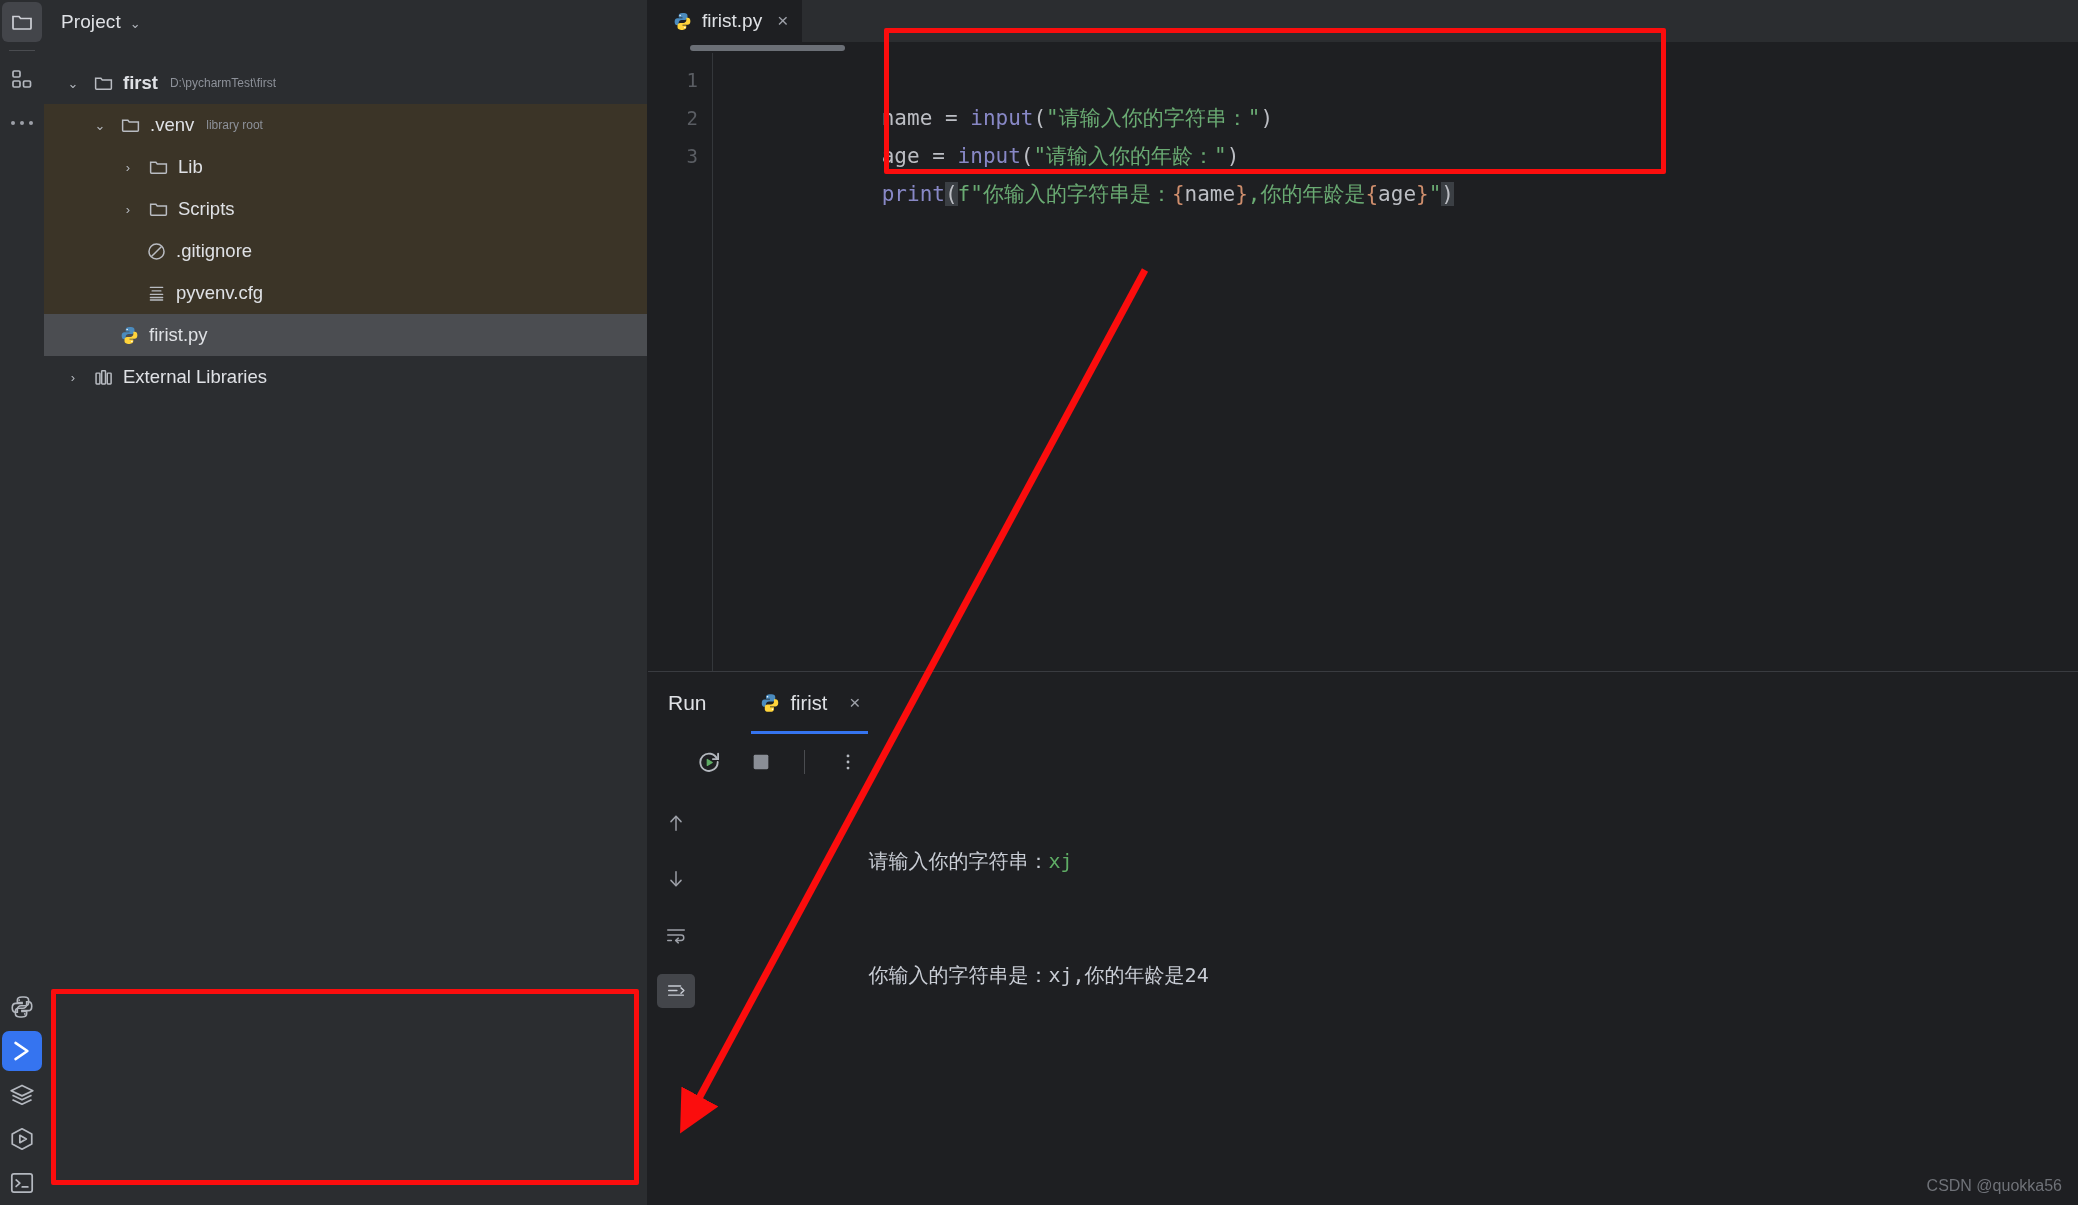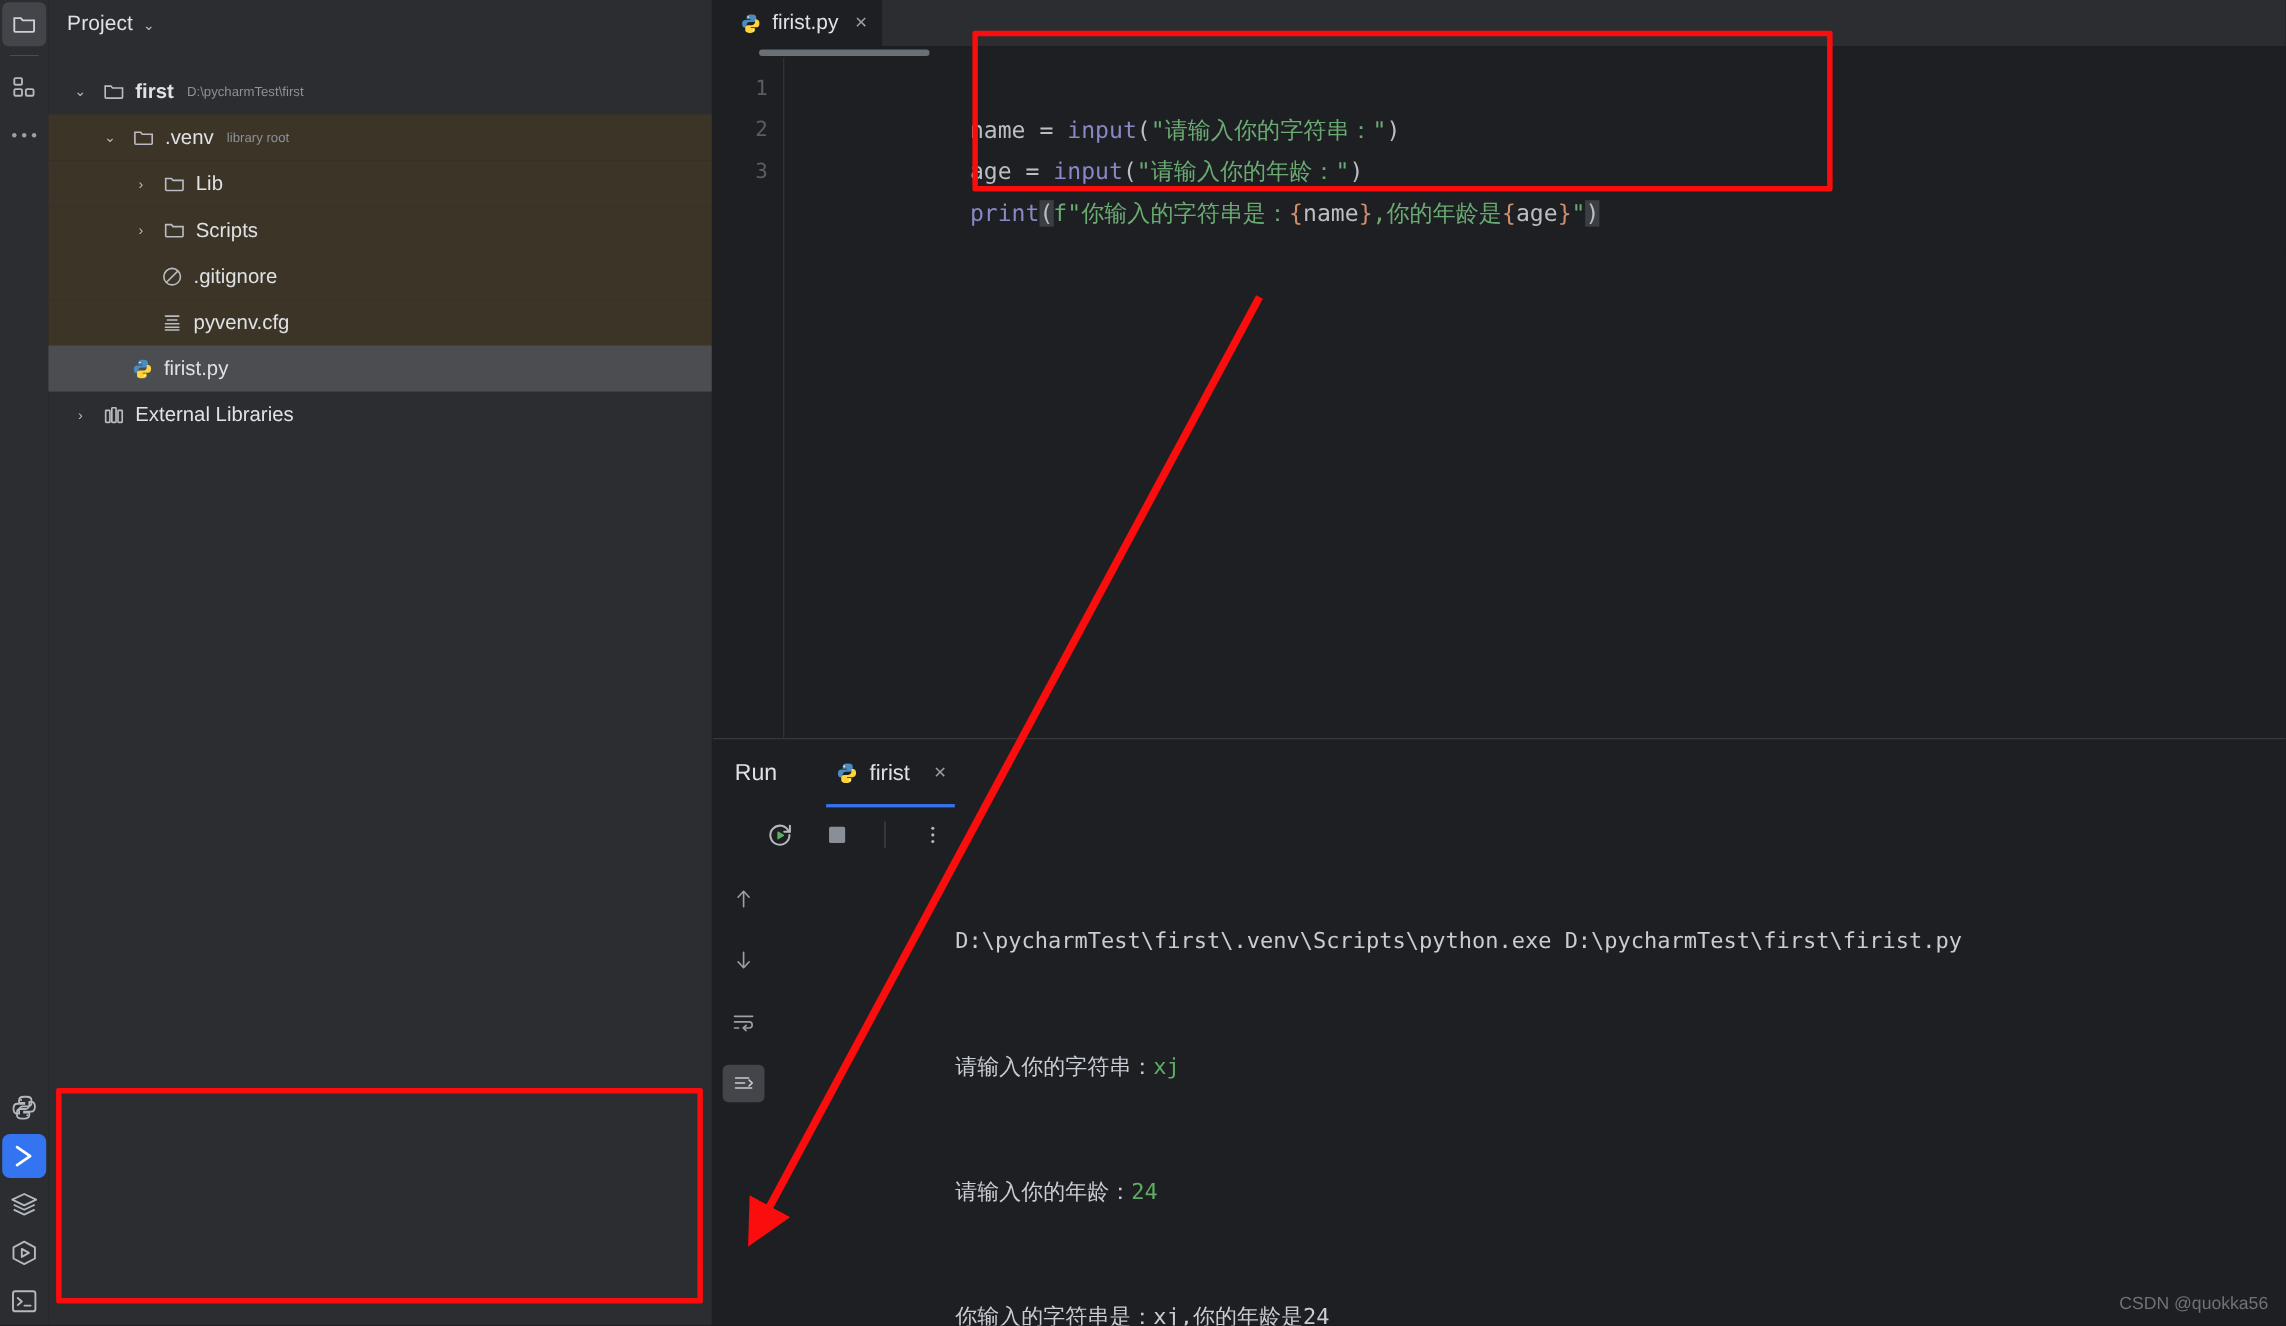--- a/index.html
+++ b/index.html
@@ -452,27 +452,21 @@
               <path d="M4 6.5h13"></path>
                 <path d="M4 11.5h9"></path>
                 <path d="M4 16.5h16"></path>
               <path d="M17.5 8.6 20.6 11.5 17.5 14.4"></path>
             </svg>
           </span>
         </div>
 
         <div class="console">
           <div class="out-line">
-            <span class="c-white">D:\pycharmTest\first\.venv\Scripts\python.exe D:\pycharmTest\first\firist.py</span>
-          </div>
-          <div class="out-line">
             <span class="c-white">请输入你的字符串：</span><span class="c-green">xj</span>
-          </div>
-          <div class="out-line">
-            <span class="c-white">请输入你的年龄：</span><span class="c-green">24</span>
           </div>
           <div class="out-line">
             <span class="c-white">你输入的字符串是：xj,你的年龄是24</span>
           </div>
         </div>
       </div>
     </div>
   </div>
 
   <svg class="arrow-overlay">

